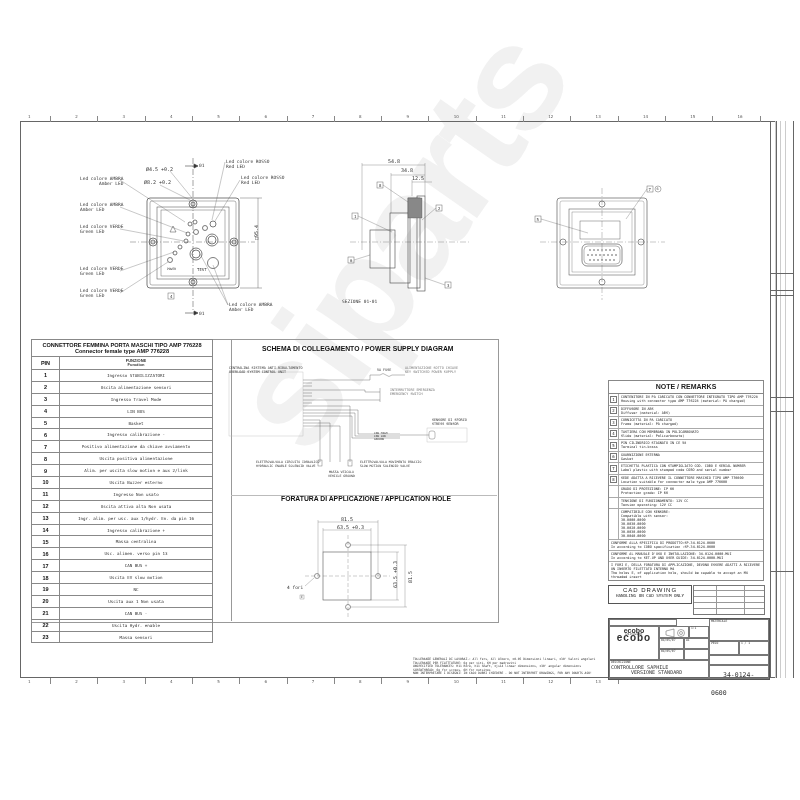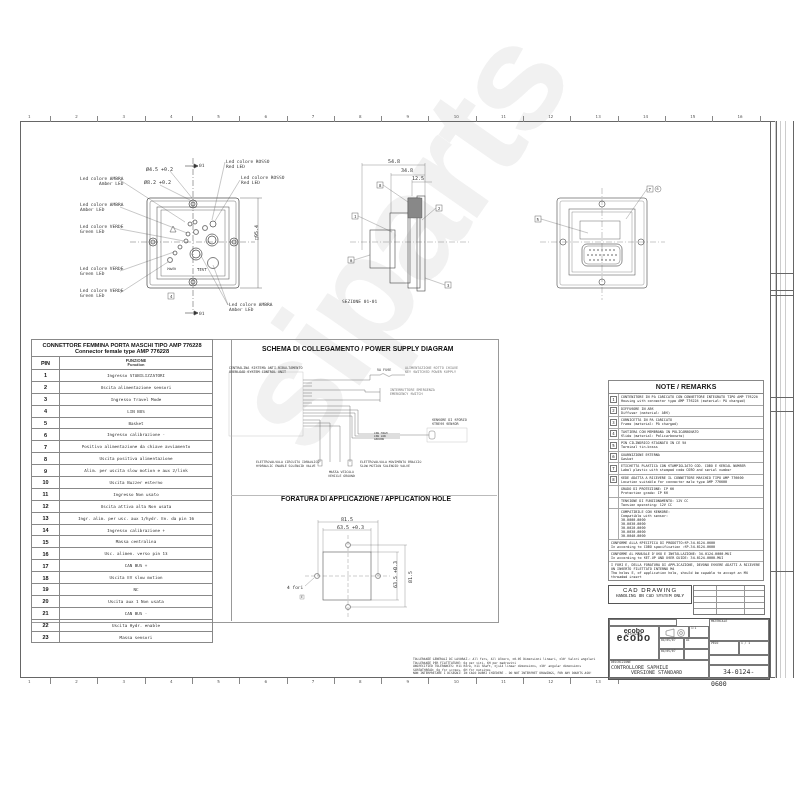--- a/index.html
+++ b/index.html
@@ -603,17 +603,17 @@
     <div class="tb-cell" style="left:100px;top:0;width:60px;height:22px;"><span>MATERIALE</span></div>
     <div class="tb-cell" style="left:100px;top:22px;width:30px;height:14px;"><span>PESO</span></div>
     <div class="tb-cell" style="left:130px;top:22px;width:30px;height:14px;"><span>1 / 1</span></div>
     <div class="tb-cell" style="left:0;top:41px;width:100px;height:19px;">
       <span>DESCRIZIONE</span><br>
       <span style="font-size:5px;line-height:5.5px;">CONTROLLORE SAPHILE</span><br>
       <span style="font-size:5px;line-height:5.5px;padding-left:20px;">VERSIONE STANDARD</span>
     </div>
     <div class="tb-cell" style="left:100px;top:36px;width:60px;height:10px;"></div>
     <div class="tb-cell" style="left:100px;top:46px;width:60px;height:14px;">
-      <span style="font-size:6.5px;line-height:12px;padding-left:12px;margin-top:16px;">34-0124-0600</span>
+      <span style="font-size:6.5px;line-height:18px;padding-left:12px;margin-top:16px;">34-0124-0600</span>
     </div>
   </div>
 
 </div>
 
 </body></html>

